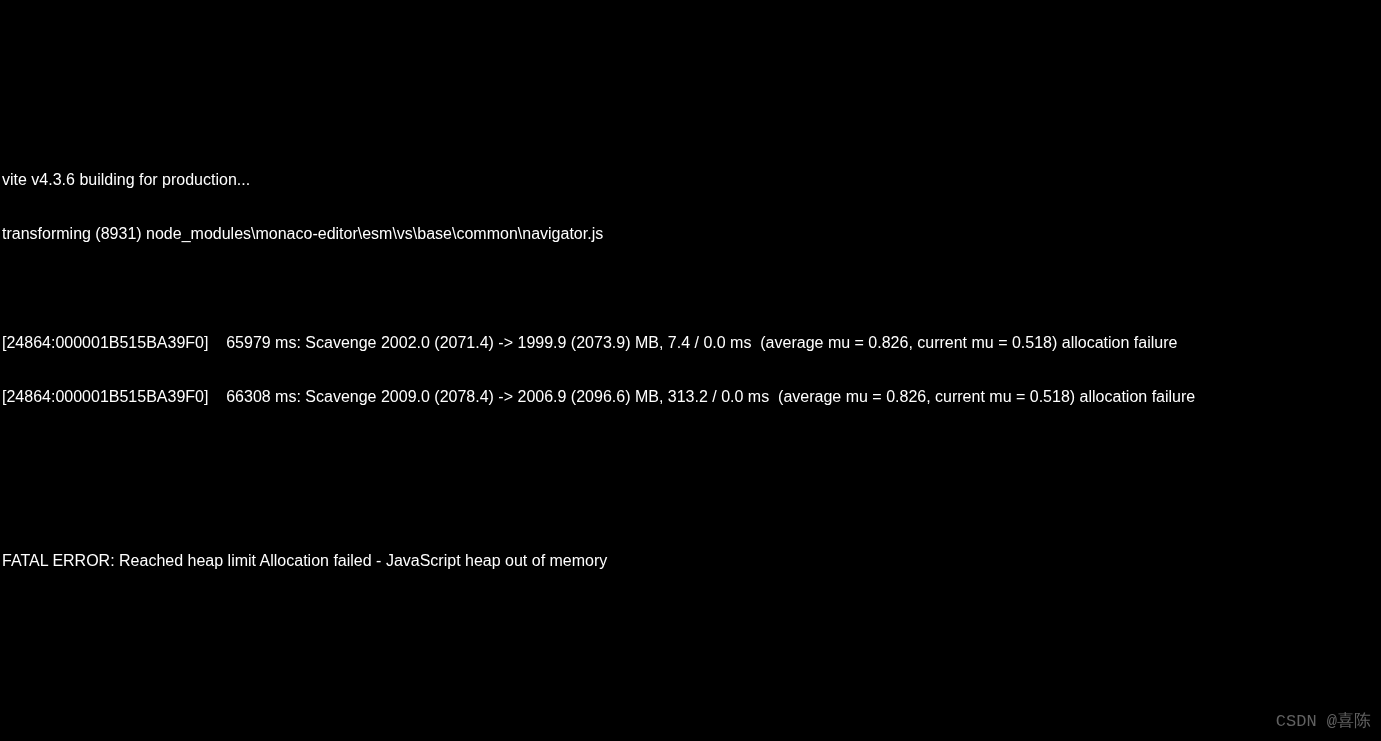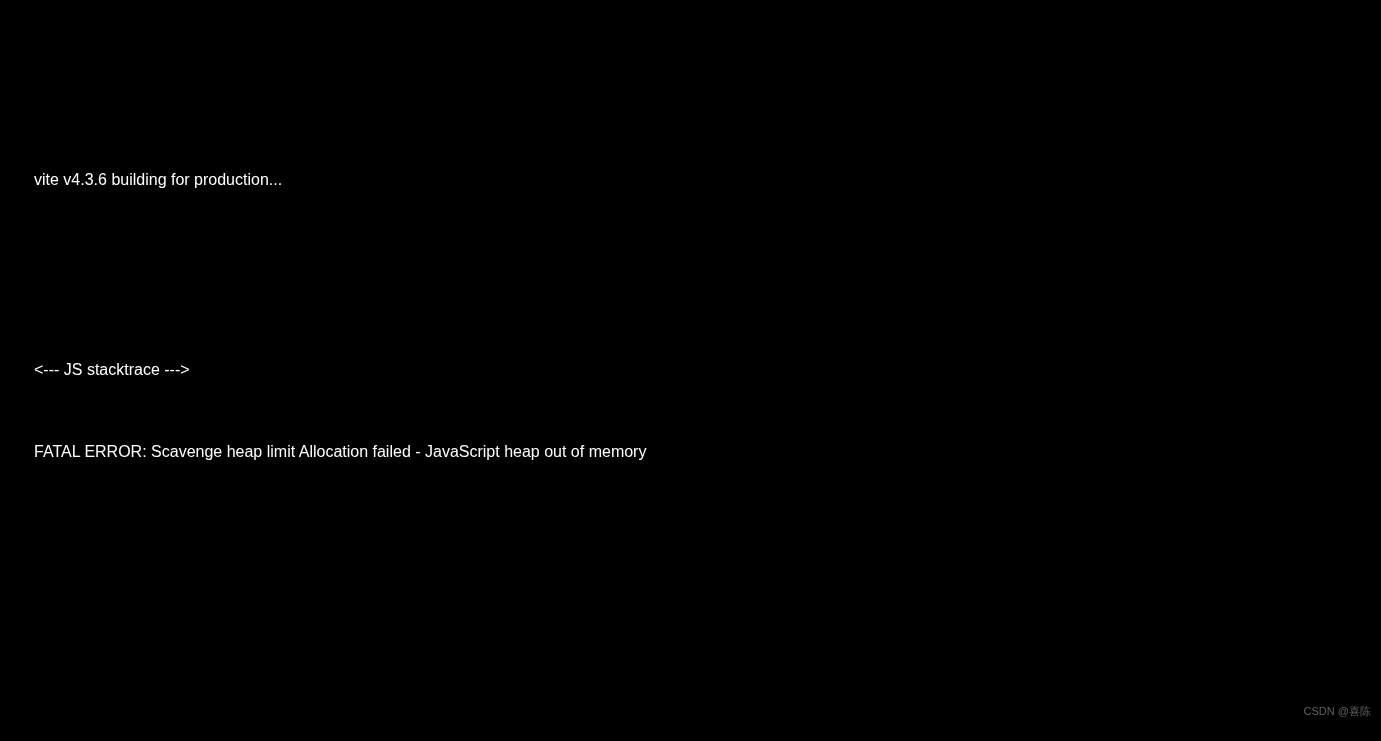--- a/index.html
+++ b/index.html
@@ -19,47 +19,48 @@
       width: 1381px;
       height: 741px;
       position: relative;
     }
     .terminal {
       padding: 30px 0 0 2px;
     }
     .line {
       white-space: pre;
       font-family: "Segoe UI", "Microsoft YaHei", Tahoma, Geneva, sans-serif;
-      margin-left: 32px;
     }
     .watermark {
       position: absolute;
-      bottom: 20px;
+      bottom: 4px;
       right: 10px;
       color: #8a8a8a;
-      font-size: 11px;
+      font-size: 17px;
       opacity: 0.7;
-      font-family: Liberation Sans, sans-serif;
+      font-family: Liberation Mono, monospace;
     }
   </style>
 </head>
 <body>
 
 
 
 <div class="terminal">
 <div class="line">vite v4.3.6 building for production...</div>
+<div class="line">transforming (8931) node_modules\monaco-editor\esm\vs\base\common\navigator.js</div>
+<div class="line"></div>
+<div class="line"></div>
+<div class="line">[24864:000001B515BA39F0]    65979 ms: Scavenge 2002.0 (2071.4) -&gt; 1999.9 (2073.9) MB, 7.4 / 0.0 ms  (average mu = 0.826, current mu = 0.518) allocation failure</div>
+<div class="line">[24864:000001B515BA39F0]    66308 ms: Scavenge 2009.0 (2078.4) -&gt; 2006.9 (2096.6) MB, 313.2 / 0.0 ms  (average mu = 0.826, current mu = 0.518) allocation failure</div>
 <div class="line"></div>
 <div class="line"></div>
 <div class="line"></div>
 <div class="line"></div>
-<div class="line"></div>
-<div class="line">&lt;--- JS stacktrace ---&gt;</div>
-<div class="line"></div>
-<div class="line">FATAL ERROR: Scavenge heap limit Allocation failed - JavaScript heap out of memory</div>
+<div class="line">FATAL ERROR: Reached heap limit Allocation failed - JavaScript heap out of memory</div>
 
 
 
 
 
 
 
 
 
 

